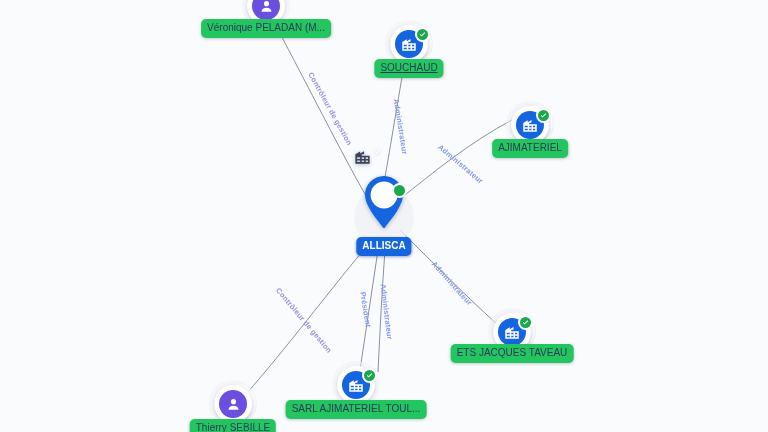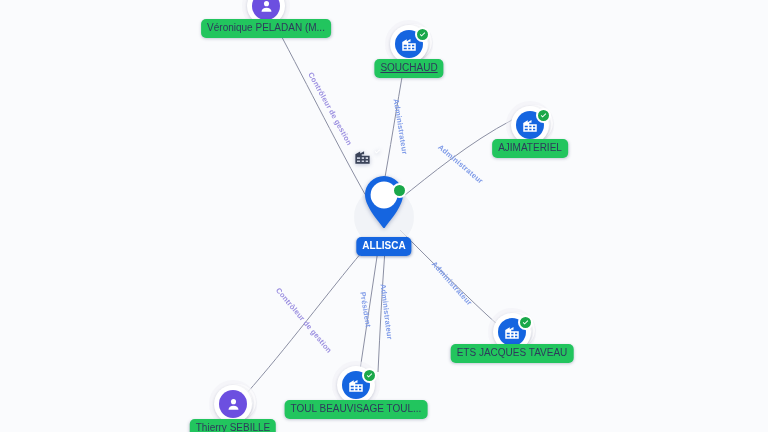--- a/index.html
+++ b/index.html
@@ -201,21 +201,21 @@
           <path fill="#ffffff" d="M3 21V9.2l6-3.6v2.6l5-2.9V11h7v10H3zm2-2h4v-2H5v2zm0-4h4v-2H5v2zm6 4h3v-2h-3v2zm0-4h3v-2h-3v2zm0-4h3V9h-3v2zm5 8h3v-2h-3v2zm0-4h3v-2h-3v2z"></path>
         </svg>
       </div>
       <div style="position: absolute; left: 6px; top: -17px;">
         <div class="badge" style="width:15px;height:15px;">
           <svg width="9" height="9" viewBox="0 0 24 24">
             <path fill="#ffffff" d="M9.6 17.4 4.8 12.6l1.7-1.7 3.1 3.1 7.9-7.9 1.7 1.7z"></path>
           </svg>
         </div>
       </div>
-      <div class="lbl" style="top: 15px; left: 0px;">TOUL BEAUVISAGE TOUL...</div>
+      <div class="lbl" style="top: 15px; left: 0px;">SARL AJIMATERIEL TOUL...</div>
     </div>
     <div class="node" style="left: 233px; top: 404px;">
       <div class="halo" style="left: -24px; top: -24px; width: 48px; height: 48px;"></div>
       <div class="stack">
         <i style="left:-13px;top:-20px;width:36px;height:36px;opacity:.55;"></i>
         <i style="left:-16px;top:-19px;width:36px;height:36px;opacity:.8;"></i>
       </div>
       <div class="disc" style="left: -19px; top: -19px; width: 38px; height: 38px;"></div>
       <div class="inner person" style="left: -14px; top: -14px; width: 28px; height: 28px;">
         <svg width="17" height="17" viewBox="0 0 24 24">

